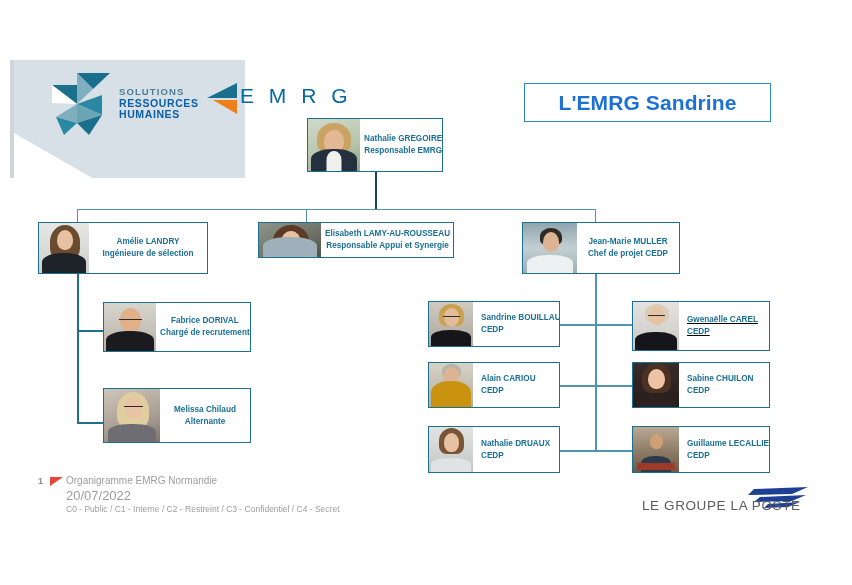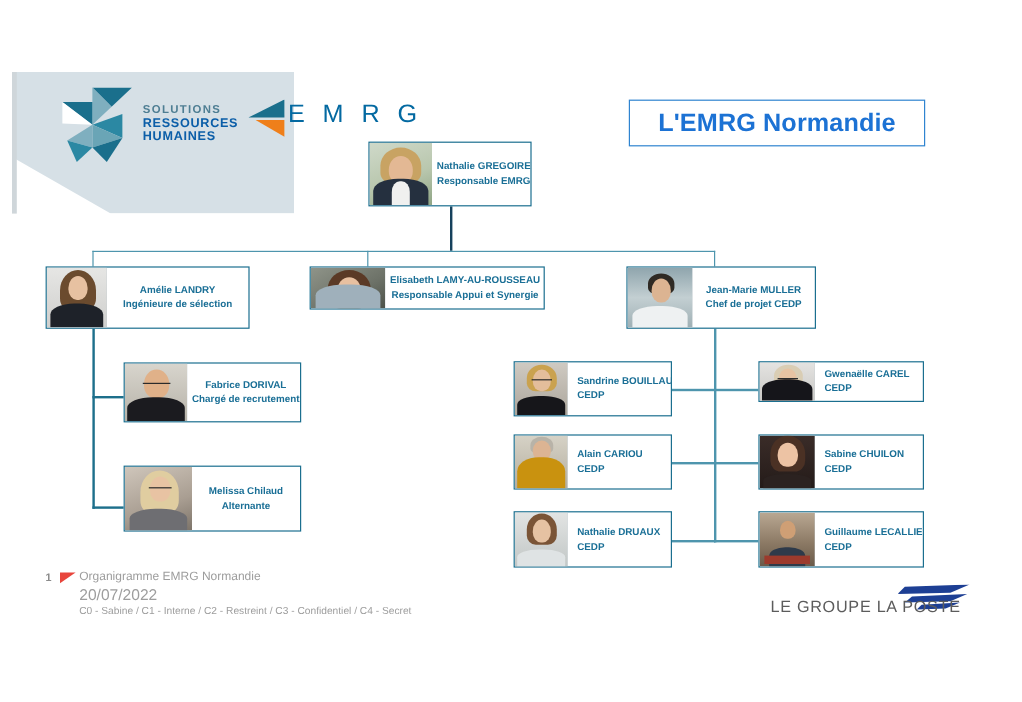--- a/index.html
+++ b/index.html
@@ -167,21 +167,21 @@
 
   <div class="emrg-logo">
     <svg width="34" height="32" viewBox="0 0 34 32">
       <polygon points="0,15 30,0 30,15" fill="#1a6f8c"></polygon>
       <polygon points="6,17 30,17 30,31" fill="#ef7f1a"></polygon>
     </svg>
   </div>
   <div class="emrg-word">E M R G</div>
 
   <div class="title-box">
-    <span class="t">L'EMRG Normandie</span>
+    <span class="t">L'EMRG Sandrine</span>
   </div>
 
   <div class="line dark" style="left:375px; top:171px; width:1.6px; height:38px;"></div>
 
   <div class="line light" style="left:77px; top:209px; width:519px; height:1.4px;"></div>
 
   <div class="line light" style="left:77px; top:209px; width:1.4px; height:14px;"></div>
   <div class="line light" style="left:306px; top:209px; width:1.4px; height:14px;"></div>
   <div class="line light" style="left:595px; top:209px; width:1.4px; height:14px;"></div>
 
@@ -328,21 +328,21 @@
         <div class="head" style="left:15px; top:6px; width:15px; height:19px; background:#e6c2a2;"></div>
         <div class="body" style="width:40px; height:14px; background:#dfe3e4;"></div>
       </div>
     </div>
     <div class="txt">
       <div class="nm">Nathalie DRUAUX</div>
       <div class="rl">CEDP</div>
     </div>
   </div>
 
-  <div class="card cedp" style="left:632px; top:301px; width:138px; height:34px;">
+  <div class="card cedp" style="left:632px; top:301px; width:138px; height:50px;text-decoration:underline;">
     <div class="photo" style="width:46px;">
       <div class="face">
         <div class="bgwall" style="background:linear-gradient(180deg,#e4e3e1 0%,#c9c8c5 100%);"></div>
         <div class="hair" style="left:12px; top:2px; width:24px; height:18px; background:#d9cdb4;"></div>
         <div class="head" style="left:16px; top:5px; width:15px; height:18px; background:#e7c3a3;"></div>
         <div class="glasses" style="left:15px; top:13px; width:17px;"></div>
         <div class="body" style="width:42px; height:18px; background:#15151a;"></div>
       </div>
     </div>
     <div class="txt">
@@ -379,21 +379,21 @@
       <div class="nm">Guillaume LECALLIER</div>
       <div class="rl">CEDP</div>
     </div>
   </div>
 
   <div class="footer-num">1</div>
   <div class="footer-tri"></div>
   <div class="footer-txt">
     <div class="f1">Organigramme EMRG Normandie</div>
     <div class="f2">20/07/2022</div>
-    <div class="f3">C0 - Sabine / C1 - Interne / C2 - Restreint / C3 - Confidentiel / C4 - Secret</div>
+    <div class="f3">C0 - Public / C1 - Interne / C2 - Restreint / C3 - Confidentiel / C4 - Secret</div>
   </div>
 
   <div class="laposte">
     <svg width="170" height="30" viewBox="0 0 170 30">
       <path d="M112 2 L166 0 L150 7 L106 8 Z" fill="#1d3f94"></path>
       <path d="M118 10 L164 8 L150 14 L112 15 Z" fill="#1d3f94"></path>
       <path d="M126 17 L158 15 L146 20 L122 21 Z" fill="#1d3f94"></path>
     </svg>
     <div class="lp-text">LE GROUPE LA POSTE</div>
   </div>

